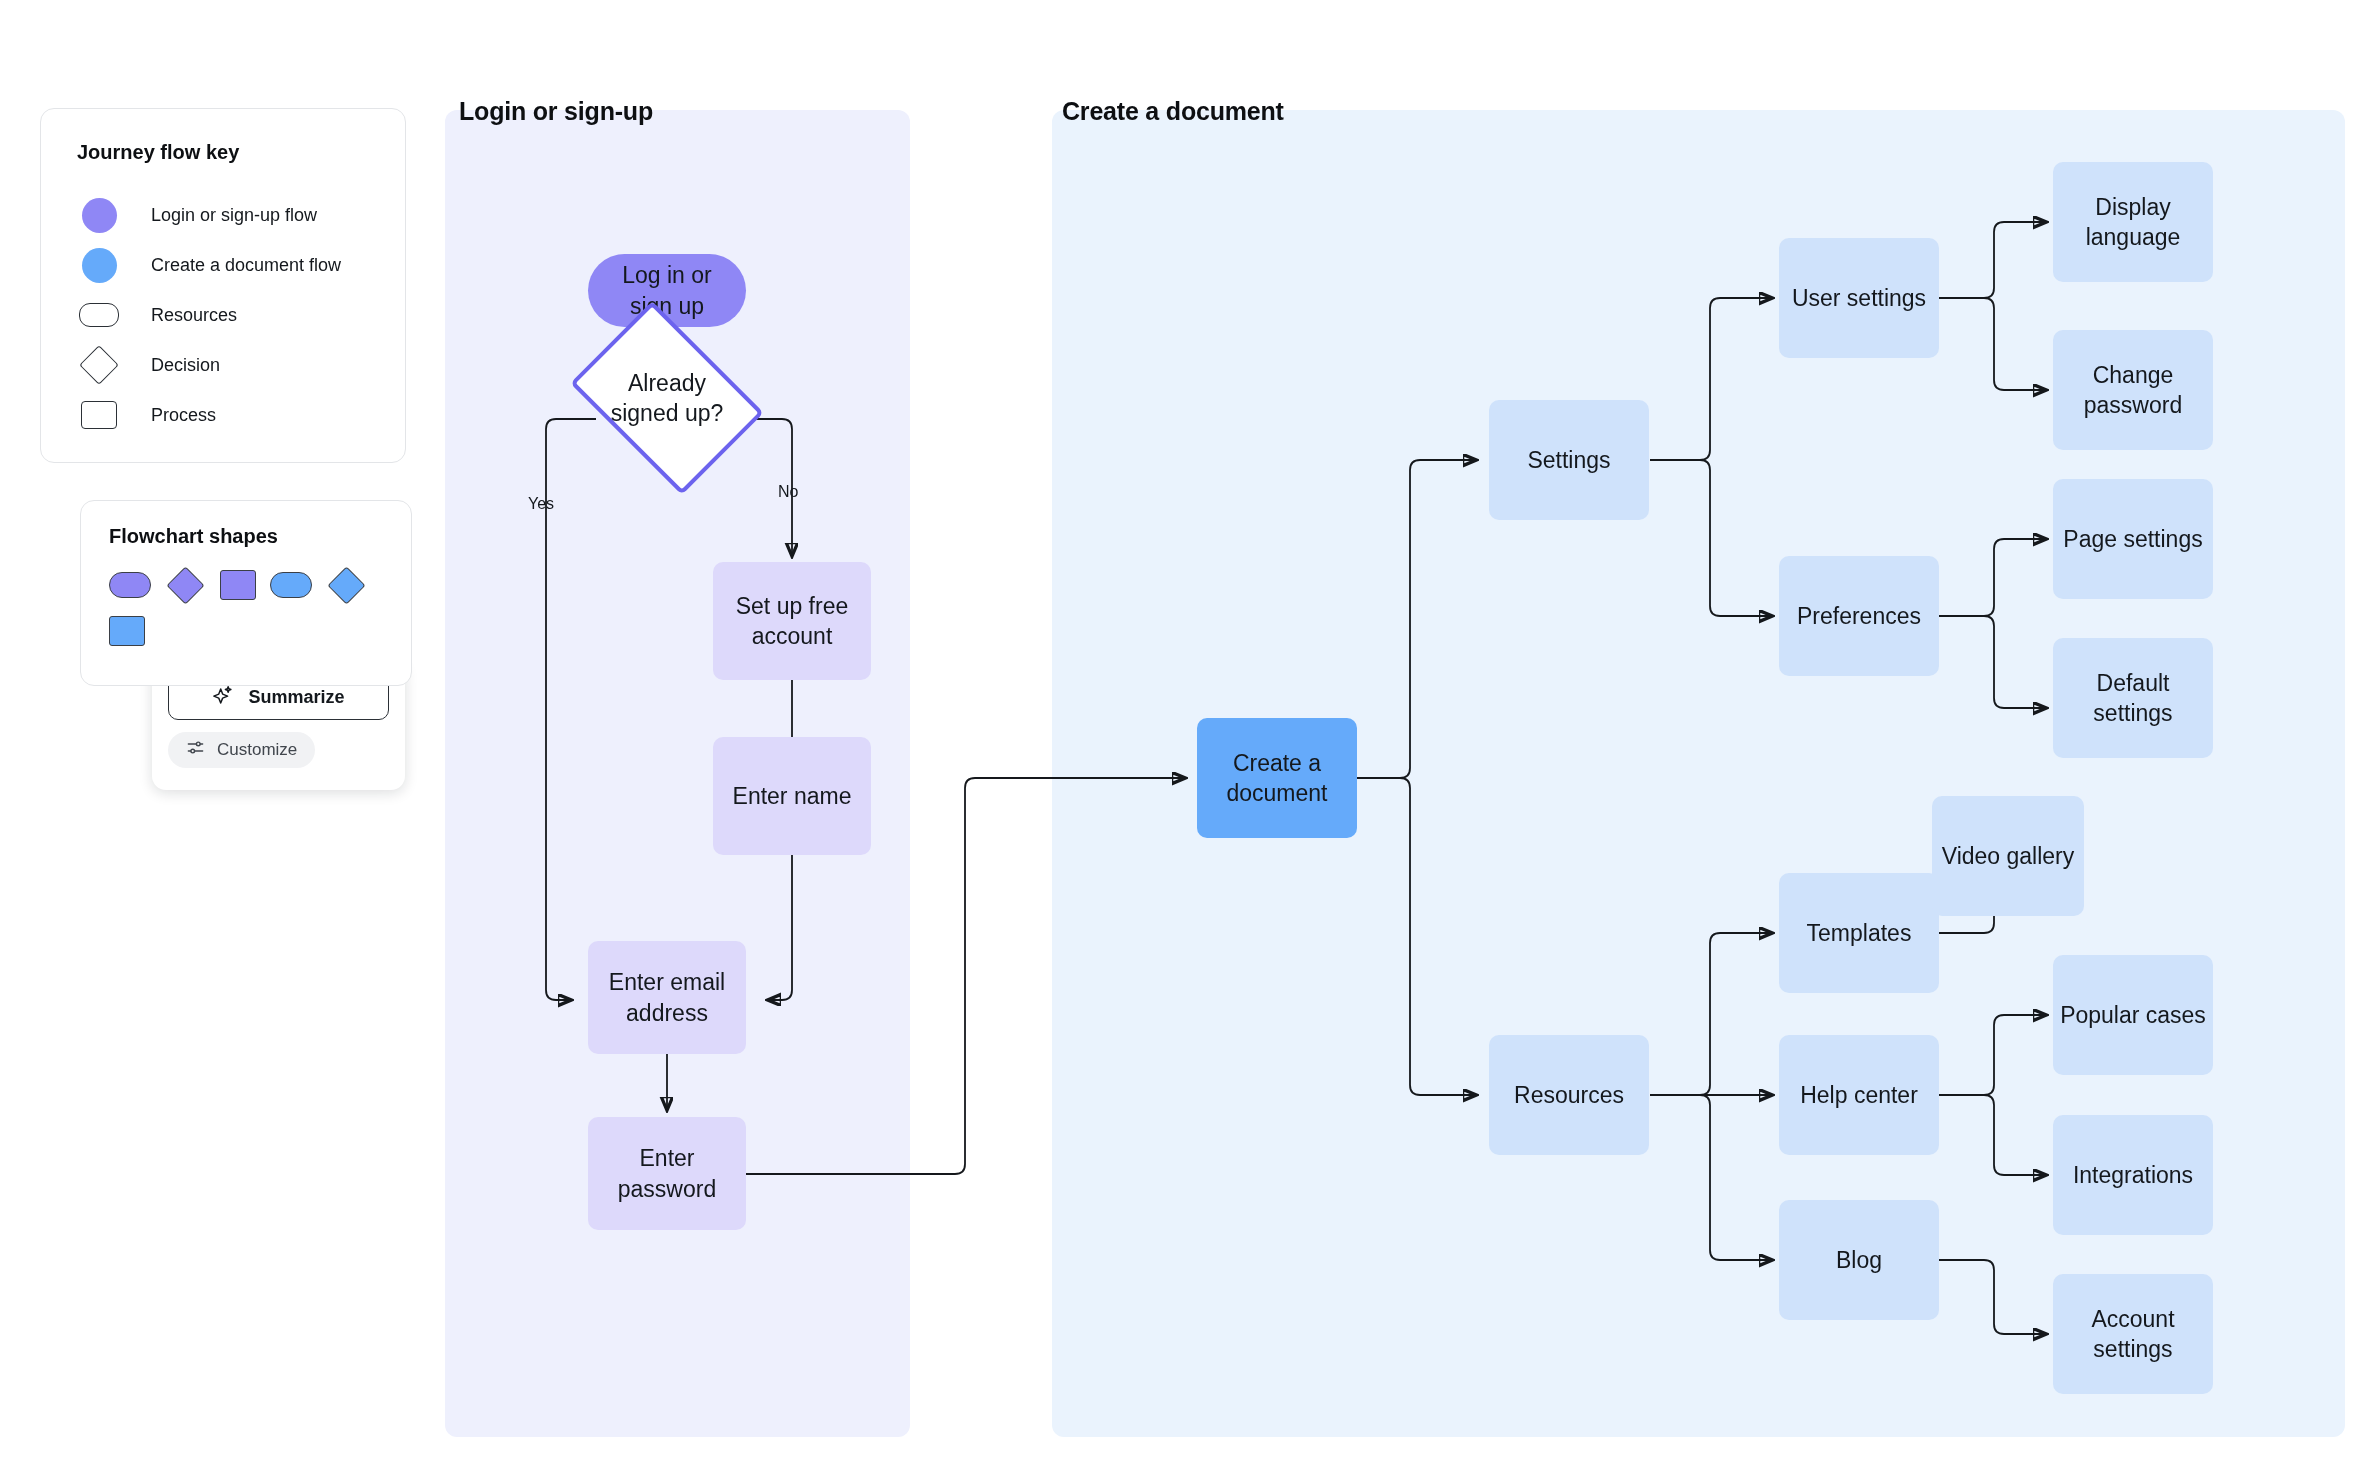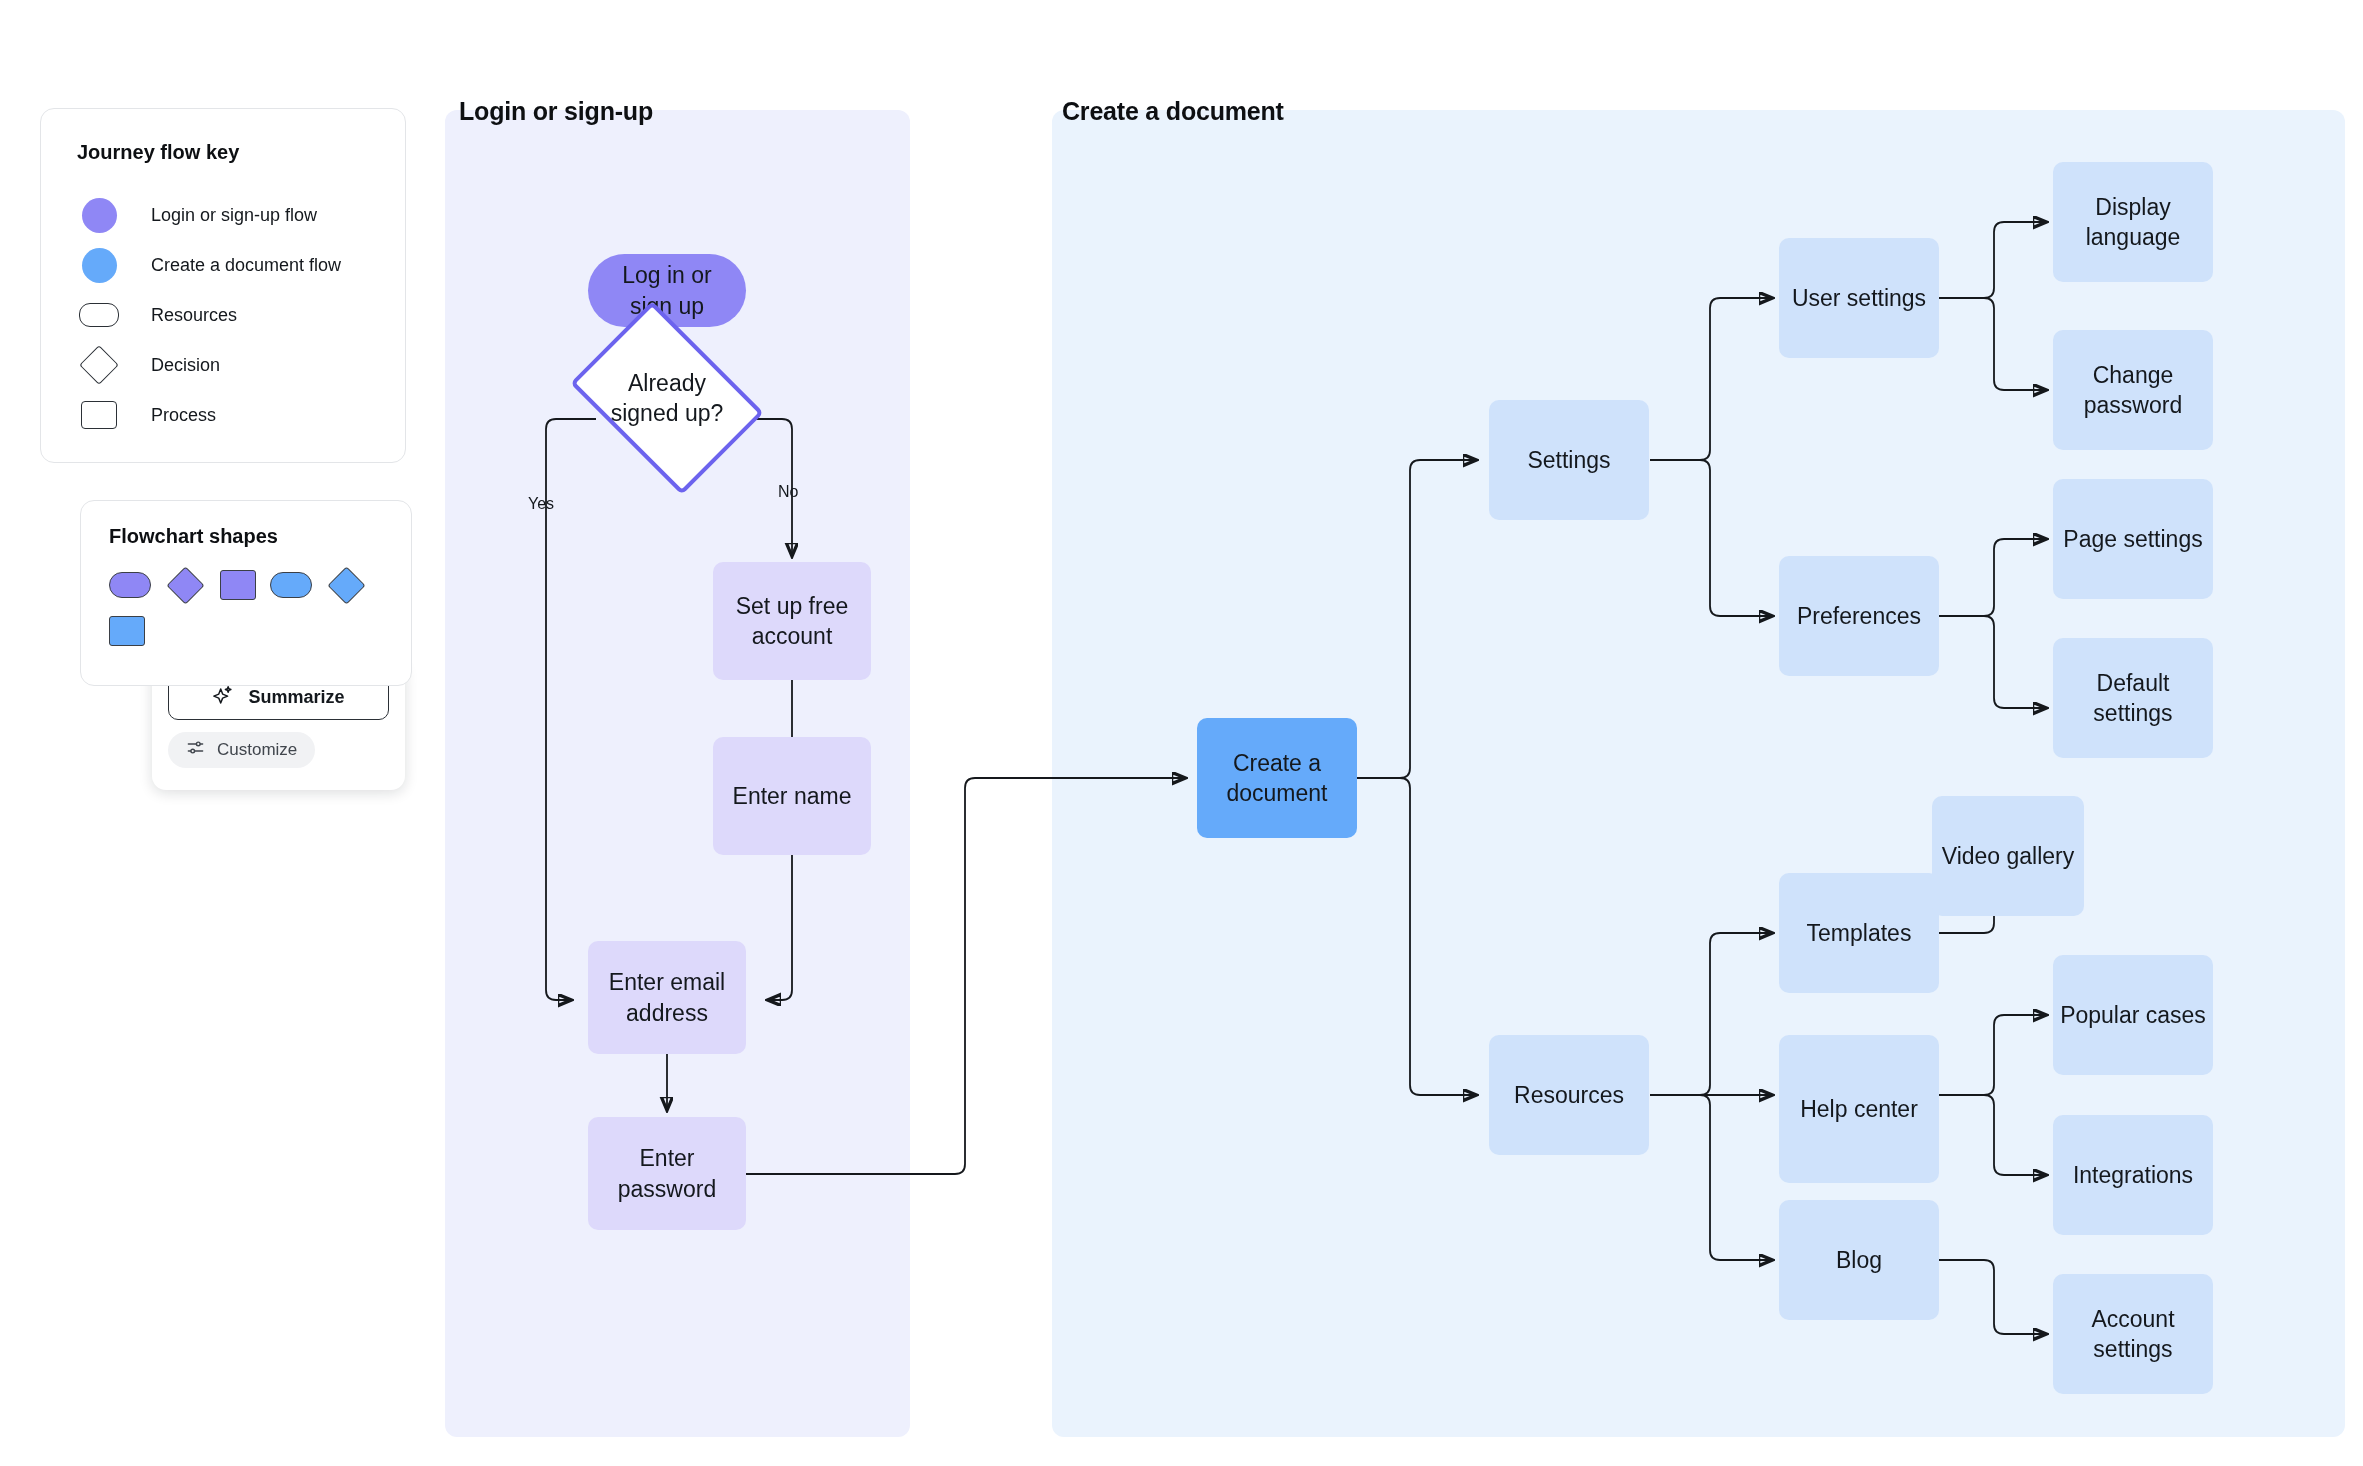--- a/index.html
+++ b/index.html
@@ -383,21 +383,21 @@
   </div>
 
   <div class="node n-blue" style="left:1779px; top:873px; width:160px; height:120px;">
     <span style="white-space:pre-line">Templates</span>
   </div>
 
   <div class="node n-blue" style="left:1932px; top:796px; width:152px; height:120px;">
     <span style="white-space:pre-line">Video gallery</span>
   </div>
 
-  <div class="node n-blue" style="left:1779px; top:1035px; width:160px; height:148px;">
+  <div class="node n-blue" style="left:1779px; top:1035px; width:160px; height:120px;">
     <span style="white-space:pre-line">Help center</span>
   </div>
 
   <div class="node n-blue" style="left:2053px; top:955px; width:160px; height:120px;">
     <span style="white-space:pre-line">Popular cases</span>
   </div>
 
   <div class="node n-blue" style="left:2053px; top:1115px; width:160px; height:120px;">
     <span style="white-space:pre-line">Integrations</span>
   </div>

